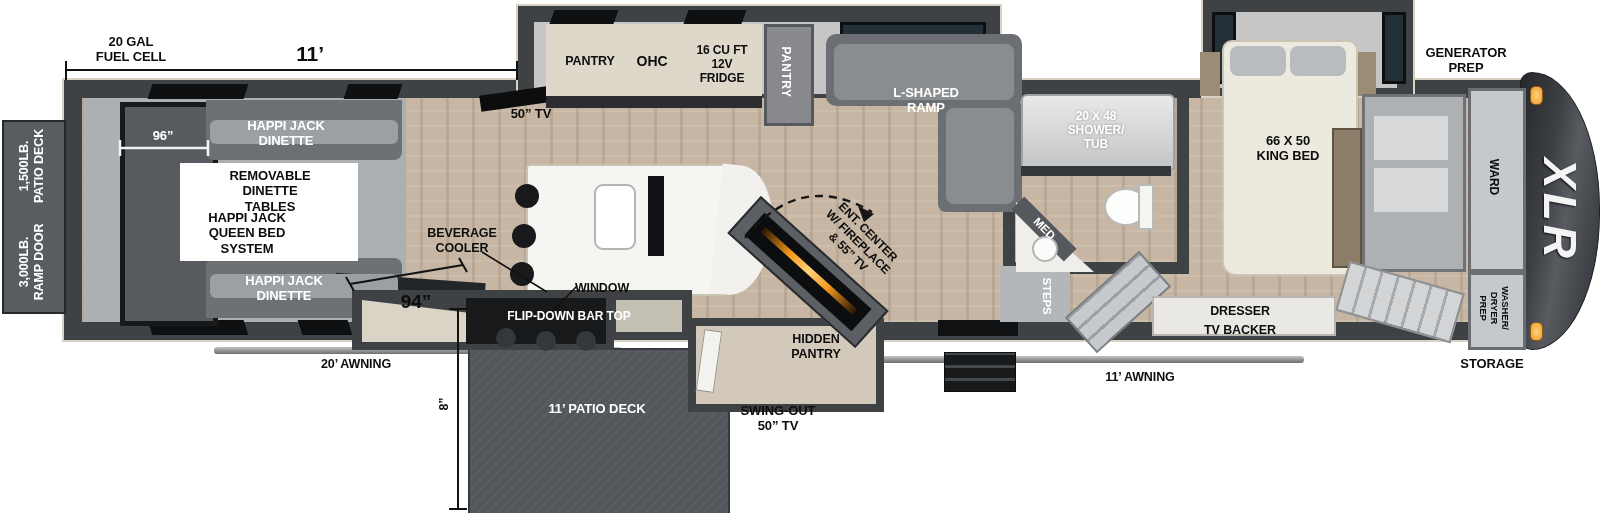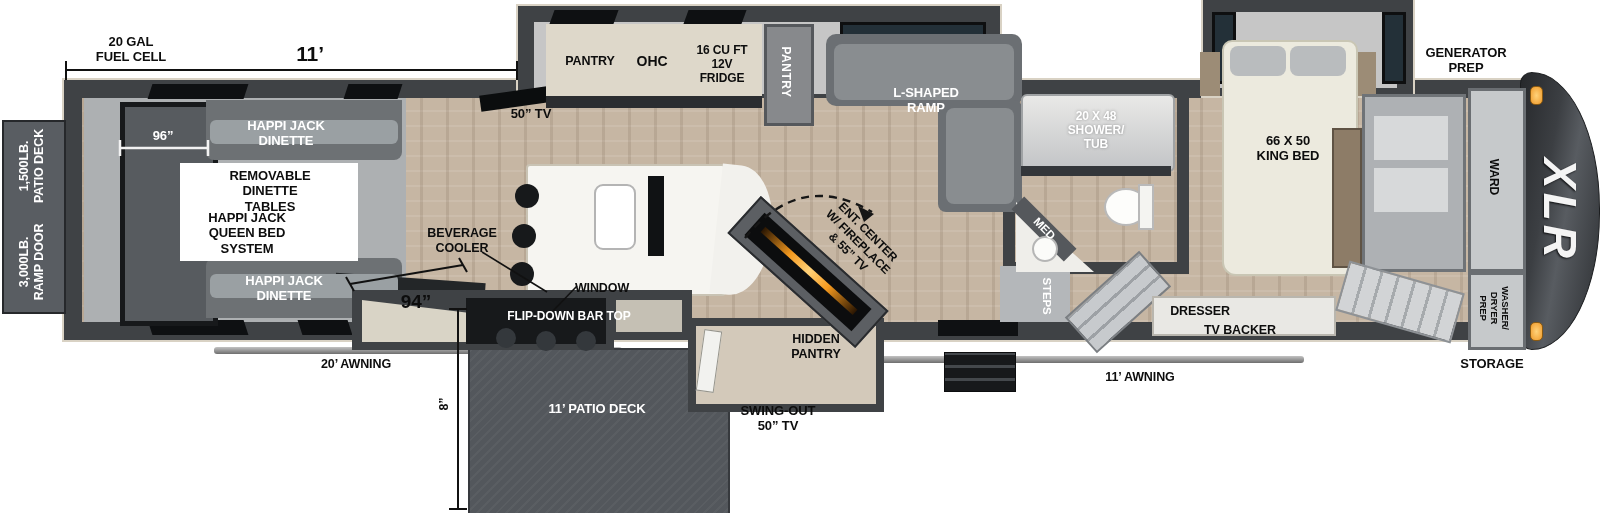--- a/index.html
+++ b/index.html
@@ -213,21 +213,21 @@
 
   <div class="lbl lblw" style="left:1044px;top:229px;transform:translate(-50%,-50%) rotate(45deg);font-size:11.5px;">MED</div>
   <div class="lbl lblw" style="left:1046px;top:296px;transform:translate(-50%,-50%) rotate(90deg);font-size:11.5px;">STEPS</div>
   <div class="lbl lblw" style="left:1096px;top:130px;font-size:12px;text-shadow:0 0 3px rgba(60,60,60,.45);">20 X 48
 SHOWER/
 TUB</div>
 
   <div class="lbl" style="left:1140px;top:377px;font-size:12.5px;">11’ AWNING</div>
   <div class="lbl" style="left:1288px;top:148px;font-size:13px;">66 X 50
 KING BED</div>
-  <div class="lbl" style="left:1200px;top:311px;font-size:12.5px;">DRESSER</div>
+  <div class="lbl" style="left:1240px;top:311px;font-size:12.5px;">DRESSER</div>
   <div class="lbl" style="left:1240px;top:330px;font-size:12.5px;">TV BACKER</div>
 
   <div class="lbl" style="left:1466px;top:60px;font-size:13px;">GENERATOR
 PREP</div>
   <div class="lbl" style="left:1494px;top:177px;transform:translate(-50%,-50%) rotate(90deg);font-size:12px;">WARD</div>
   <div class="lbl" style="left:1494px;top:308px;transform:translate(-50%,-50%) rotate(90deg);font-size:9.5px;">WASHER/
 DRYER
 PREP</div>
   <div class="lbl" style="left:1492px;top:364px;font-size:13px;">STORAGE</div>
 

